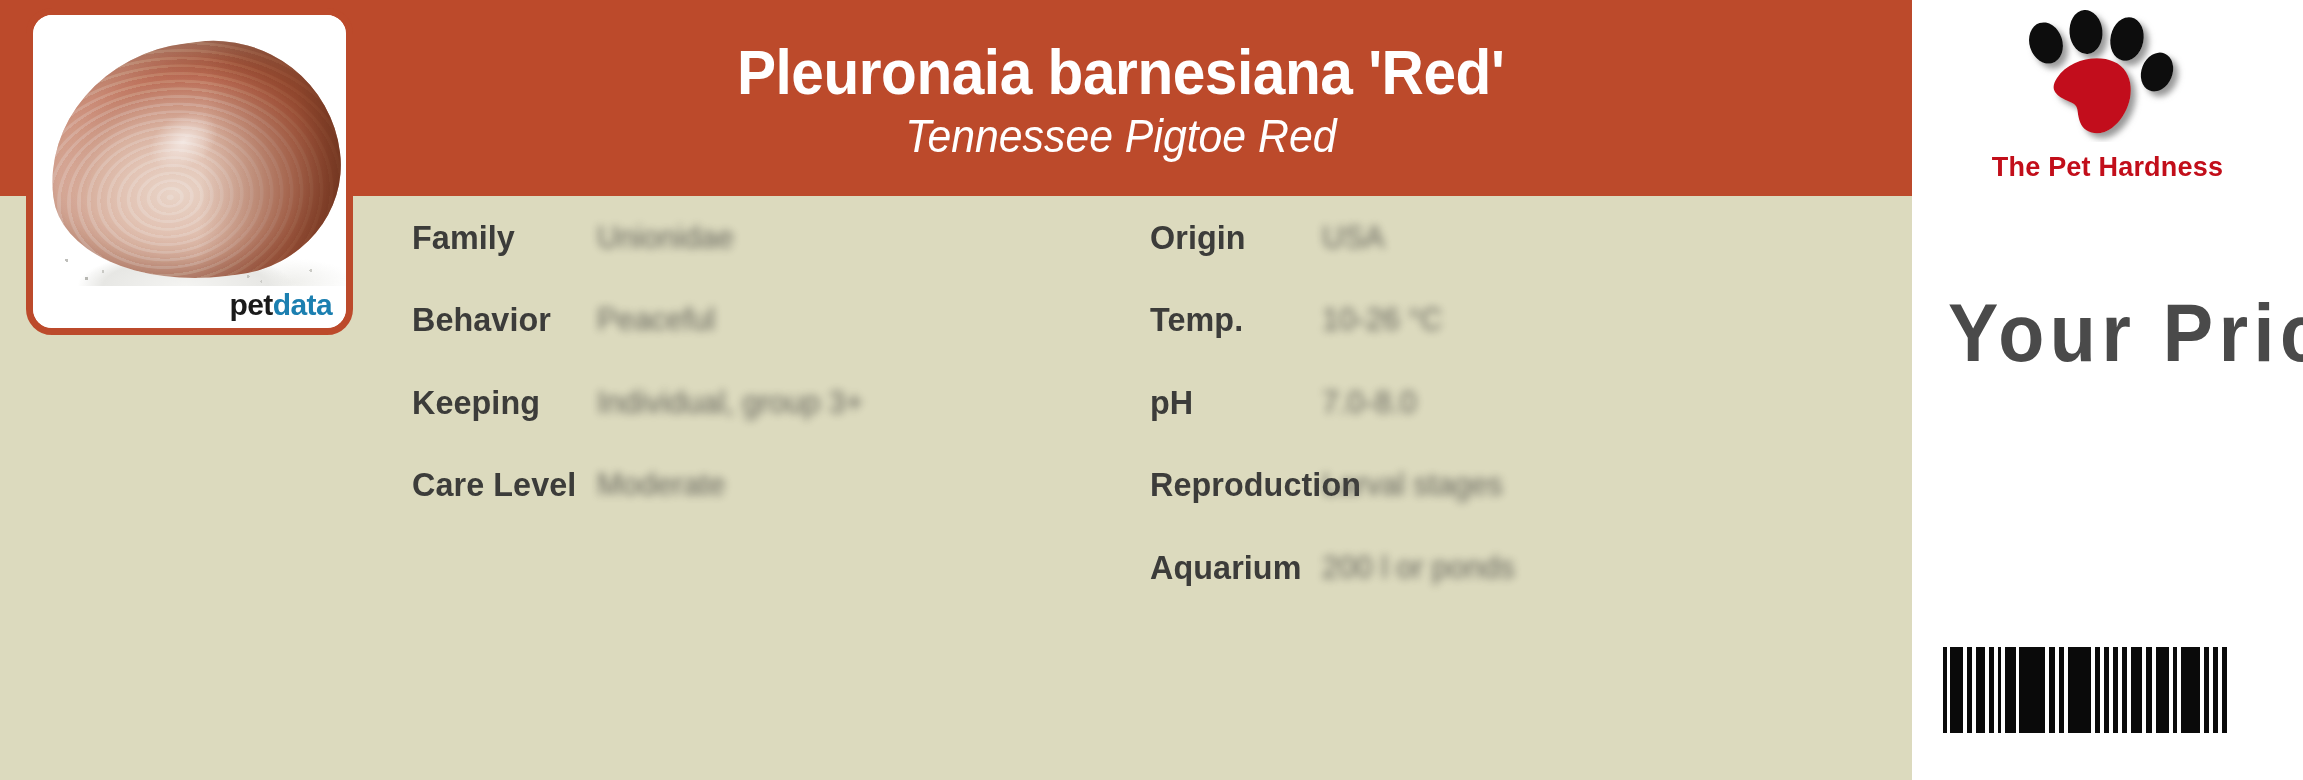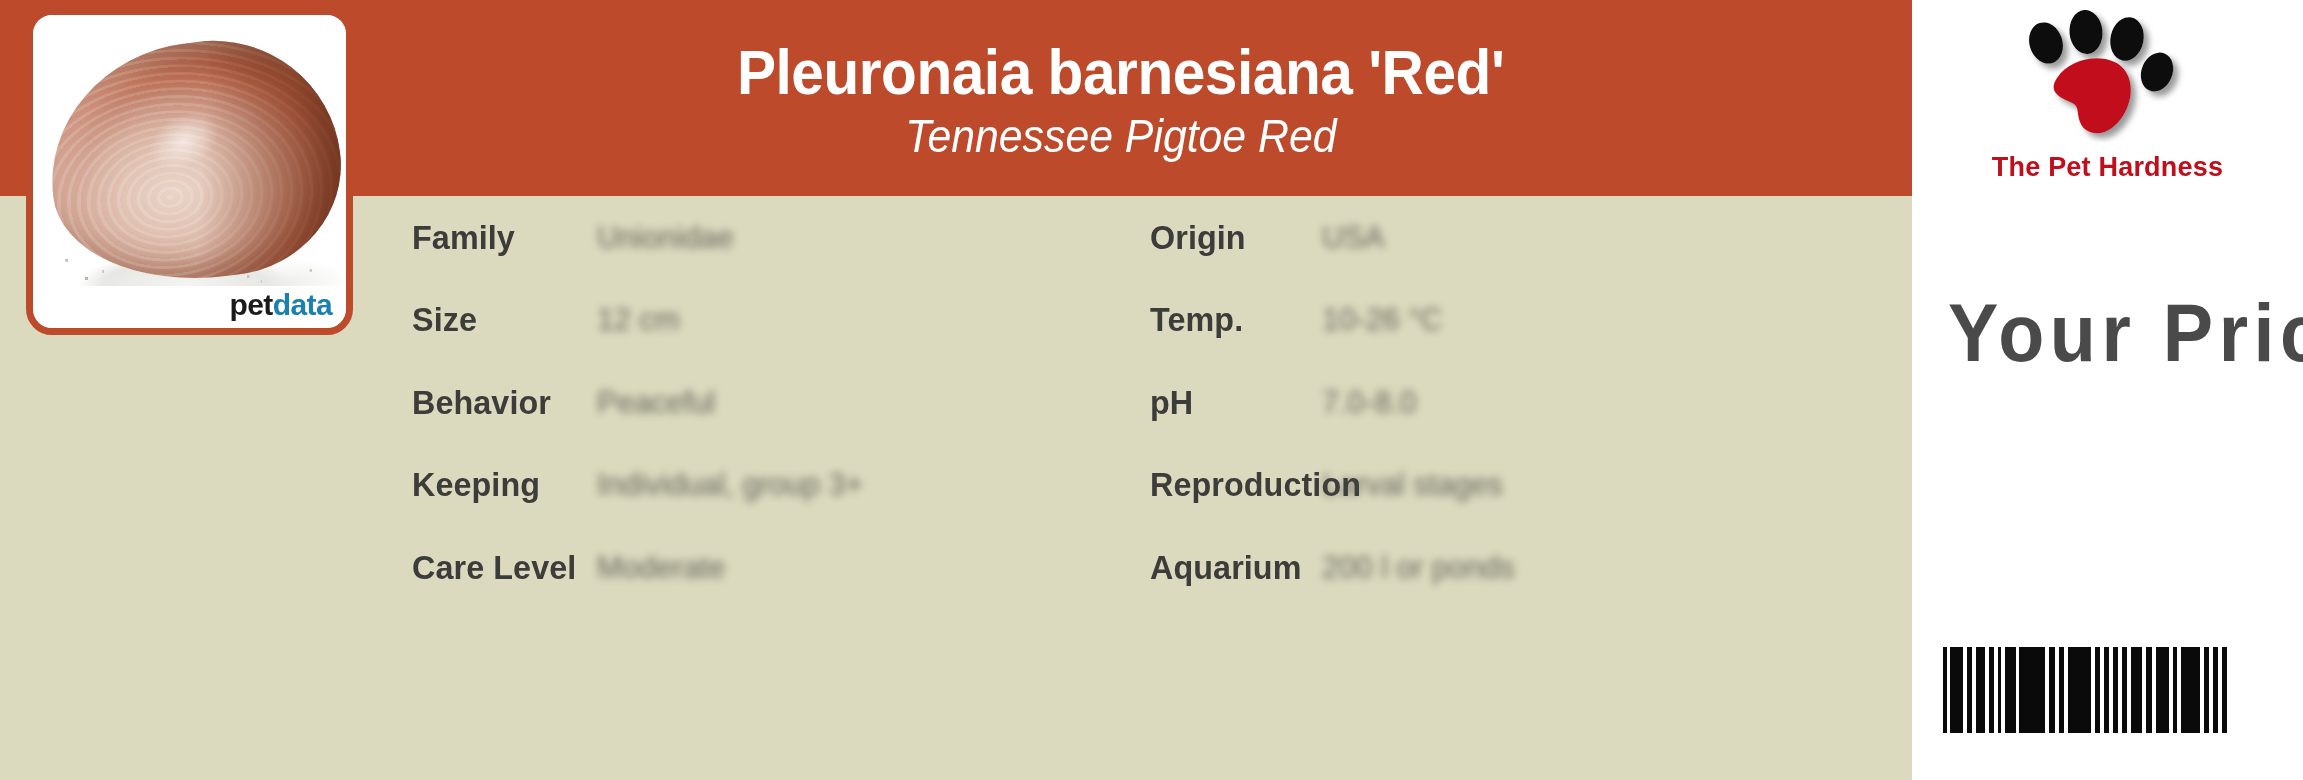--- a/index.html
+++ b/index.html
@@ -330,24 +330,20 @@
         </div>
       </div>
     </div>
 
     <div class="attrs">
 
       <div class="attr-col left">
         <div class="attr-row">
           <div class="attr-key">Family</div>
           <div class="attr-val">Unionidae</div>
-        </div>
-        <div class="attr-row">
-          <div class="attr-key">Size</div>
-          <div class="attr-val">12 cm</div>
         </div>
         <div class="attr-row">
           <div class="attr-key">Behavior</div>
           <div class="attr-val">Peaceful</div>
         </div>
         <div class="attr-row">
           <div class="attr-key">Keeping</div>
           <div class="attr-val">Individual, group 3+</div>
         </div>
         <div class="attr-row">

